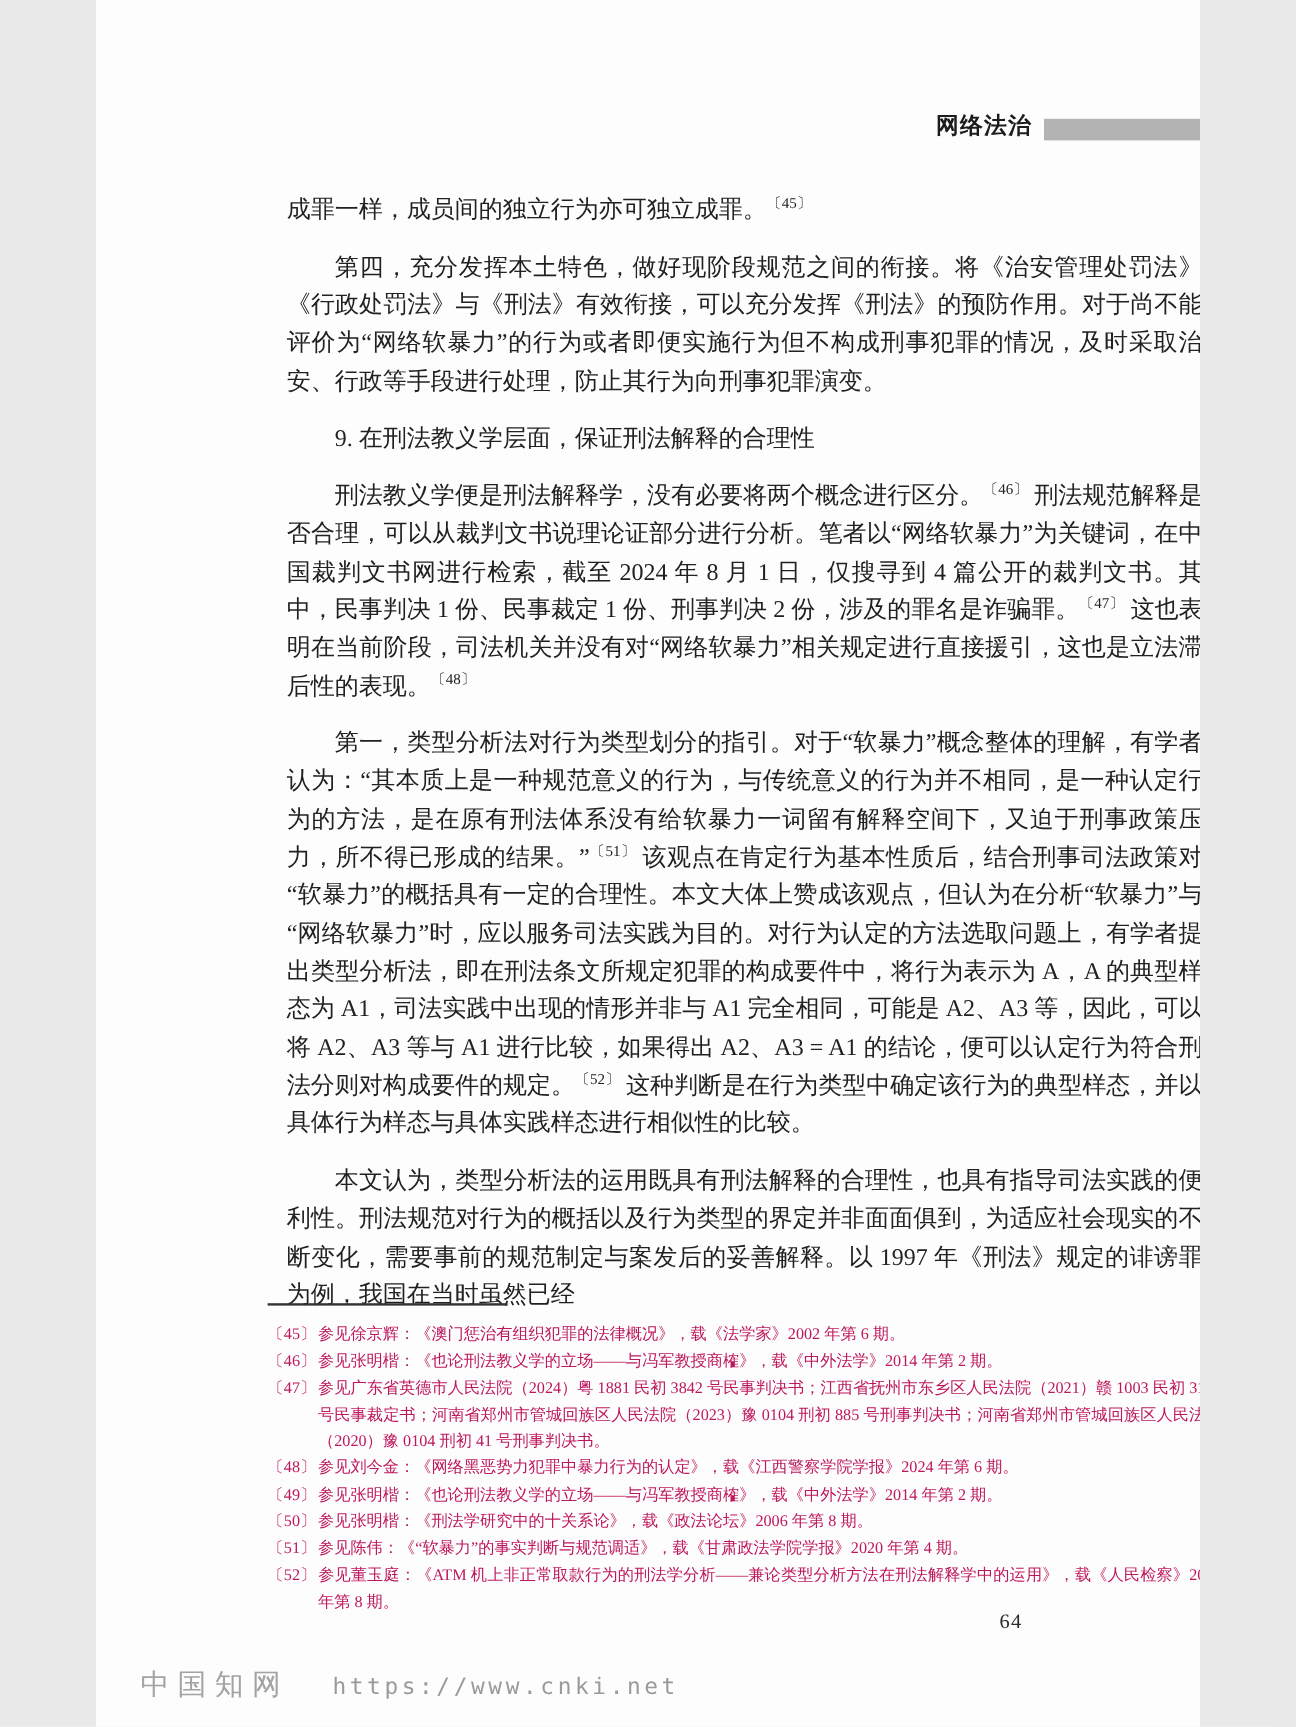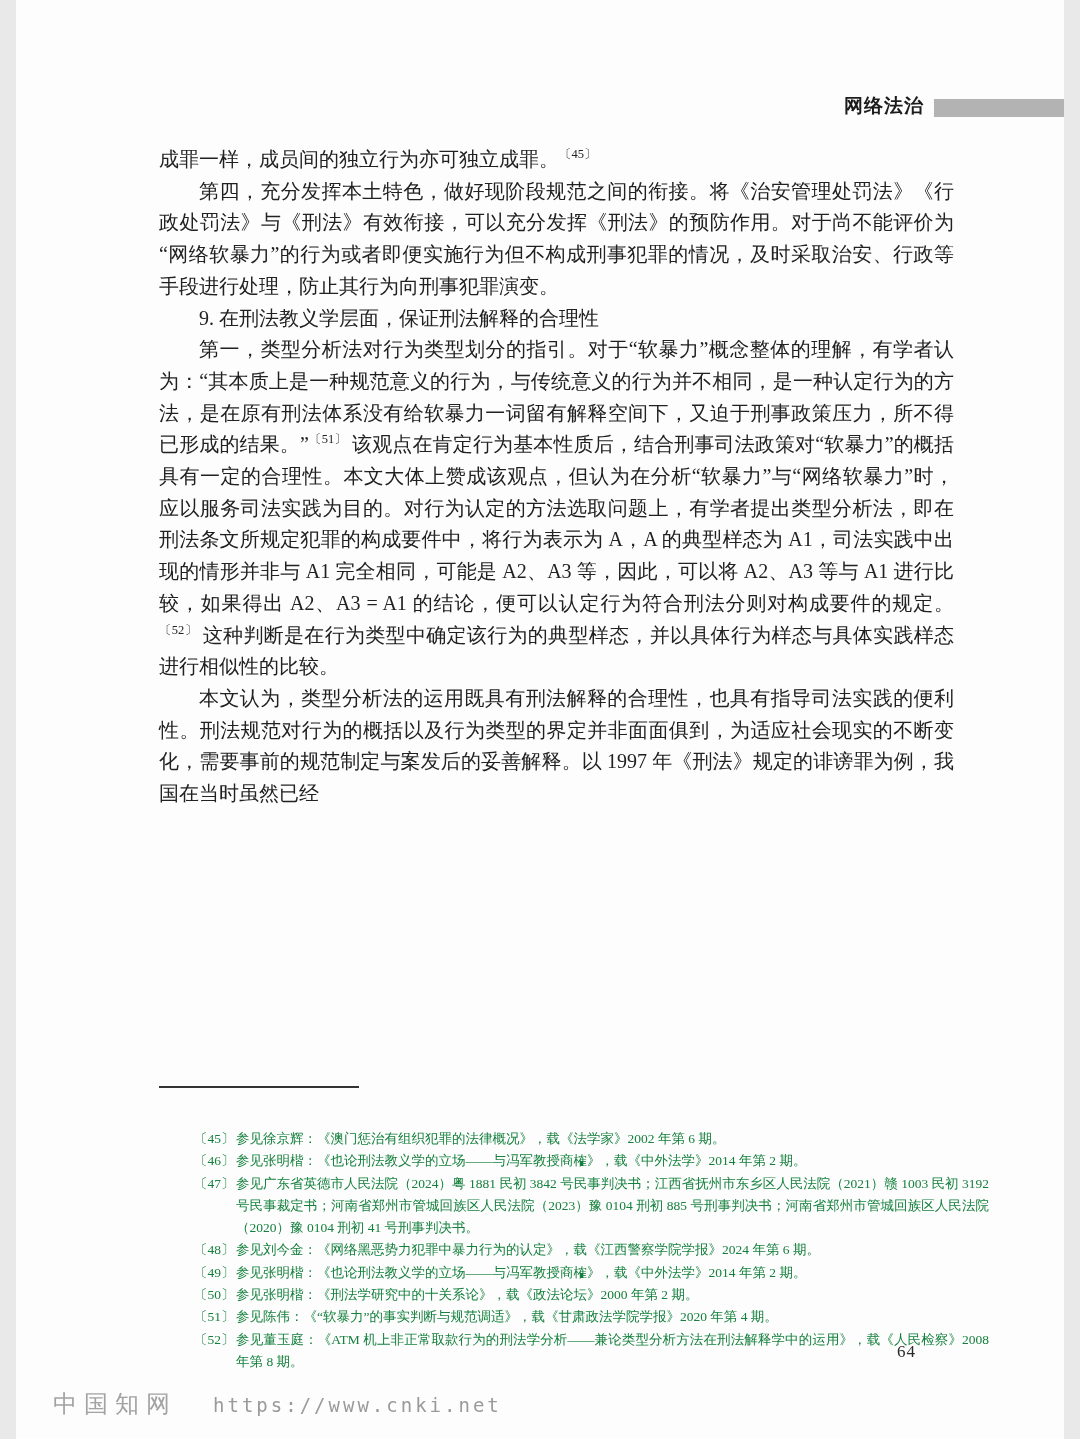--- a/index.html
+++ b/index.html
@@ -9,21 +9,21 @@
     --watermark:#a3a3a3;
     --divider:#333333;
   }
   html,body{margin:0;padding:0;}
   body{
     background:#e9e9e9;
     font-family:"Liberation Serif","DejaVu Serif",serif;
   }
   .page{
     position:relative;
-    width:1048px;
+    width:920px;
     height:1439px;
     margin:0 auto;
     background:var(--page-bg,#fdfdfd);
     color:var(--text,#212121);
     overflow:hidden;
   }
   
   .running-head-title{
     position:absolute;
     top:94px;
@@ -49,21 +49,21 @@
     position:absolute;
     left:143px;
     top:144px;
     width:795px;
     font-size:20px;
     line-height:31.7px;
     text-align:justify;
     color:var(--text,#212121);
   }
   .article-body p{
-    margin:0;
+    margin:16px;
     padding:0;
   }
   .article-body p.indent{text-indent:2em;}
   sup.fnref{
     font-size:12.5px;
     line-height:0;
     vertical-align:super;
     letter-spacing:0;
   }
   
@@ -71,27 +71,26 @@
     position:absolute;
     left:143px;
     top:1086px;
     width:200px;
     height:0;
     border-top:2px solid var(--divider,#333333);
   }
   .footnote-list{
     position:absolute;
     left:143px;
-    top:1128px;
+    top:1101px;
     width:795px;
     font-size:13.5px;
     line-height:22.3px;
     text-align:justify;
-    color:#15803d;
-    margin-left:35px;
+    color:#be185d;
   }
   .footnote{
     padding-left:42px;
     text-indent:-42px;
     margin:0;
   }
   .fn-num{
     display:inline-block;
     width:42px;
     text-indent:0;
@@ -130,32 +129,33 @@
 
 <div class="page">
 
   <div class="running-head-title">网络法治</div>
   <div class="running-head-bar"></div>
 
   <div class="article-body" id="article-body">
       <p class="">成罪一样，成员间的独立行为亦可独立成罪。<sup class="fnref">〔45〕</sup></p>
       <p class="indent">第四，充分发挥本土特色，做好现阶段规范之间的衔接。将《治安管理处罚法》《行政处罚法》与《刑法》有效衔接，可以充分发挥《刑法》的预防作用。对于尚不能评价为“网络软暴力”的行为或者即便实施行为但不构成刑事犯罪的情况，及时采取治安、行政等手段进行处理，防止其行为向刑事犯罪演变。</p>
       <p class="indent">9. 在刑法教义学层面，保证刑法解释的合理性</p>
+      <p class="indent">刑法教义学便是刑法解释学，没有必要将两个概念进行区分。<sup class="fnref">〔46〕</sup> 刑法规范解释是否合理，可以从裁判文书说理论证部分进行分析。笔者以“网络软暴力”为关键词，在中国裁判文书网进行检索，截至 2024 年 8 月 1 日，仅搜寻到 4 篇公开的裁判文书。其中，民事判决 1 份、民事裁定 1 份、刑事判决 2 份，涉及的罪名是诈骗罪。<sup class="fnref">〔47〕</sup> 这也表明在当前阶段，司法机关并没有对“网络软暴力”相关规定进行直接援引，这也是立法滞后性的表现。<sup class="fnref">〔48〕</sup></p>
       <p class="indent">第一，类型分析法对行为类型划分的指引。对于“软暴力”概念整体的理解，有学者认为：“其本质上是一种规范意义的行为，与传统意义的行为并不相同，是一种认定行为的方法，是在原有刑法体系没有给软暴力一词留有解释空间下，又迫于刑事政策压力，所不得已形成的结果。”<sup class="fnref">〔51〕</sup> 该观点在肯定行为基本性质后，结合刑事司法政策对“软暴力”的概括具有一定的合理性。本文大体上赞成该观点，但认为在分析“软暴力”与“网络软暴力”时，应以服务司法实践为目的。对行为认定的方法选取问题上，有学者提出类型分析法，即在刑法条文所规定犯罪的构成要件中，将行为表示为 A，A 的典型样态为 A1，司法实践中出现的情形并非与 A1 完全相同，可能是 A2、A3 等，因此，可以将 A2、A3 等与 A1 进行比较，如果得出 A2、A3 = A1 的结论，便可以认定行为符合刑法分则对构成要件的规定。<sup class="fnref">〔52〕</sup> 这种判断是在行为类型中确定该行为的典型样态，并以具体行为样态与具体实践样态进行相似性的比较。</p>
       <p class="indent">本文认为，类型分析法的运用既具有刑法解释的合理性，也具有指导司法实践的便利性。刑法规范对行为的概括以及行为类型的界定并非面面俱到，为适应社会现实的不断变化，需要事前的规范制定与案发后的妥善解释。以 1997 年《刑法》规定的诽谤罪为例，我国在当时虽然已经</p>
     </div>
 
   <div class="fn-divider"></div>
   <div class="footnote-list" id="footnote-list">
       <div class="footnote"><span class="fn-num">〔45〕</span><span>参见徐京辉：《澳门惩治有组织犯罪的法律概况》，载《法学家》2002 年第 6 期。</span></div>
       <div class="footnote"><span class="fn-num">〔46〕</span><span>参见张明楷：《也论刑法教义学的立场——与冯军教授商榷》，载《中外法学》2014 年第 2 期。</span></div>
       <div class="footnote"><span class="fn-num">〔47〕</span><span>参见广东省英德市人民法院（2024）粤 1881 民初 3842 号民事判决书；江西省抚州市东乡区人民法院（2021）赣 1003 民初 3192 号民事裁定书；河南省郑州市管城回族区人民法院（2023）豫 0104 刑初 885 号刑事判决书；河南省郑州市管城回族区人民法院（2020）豫 0104 刑初 41 号刑事判决书。</span></div>
       <div class="footnote"><span class="fn-num">〔48〕</span><span>参见刘今金：《网络黑恶势力犯罪中暴力行为的认定》，载《江西警察学院学报》2024 年第 6 期。</span></div>
       <div class="footnote"><span class="fn-num">〔49〕</span><span>参见张明楷：《也论刑法教义学的立场——与冯军教授商榷》，载《中外法学》2014 年第 2 期。</span></div>
-      <div class="footnote"><span class="fn-num">〔50〕</span><span>参见张明楷：《刑法学研究中的十关系论》，载《政法论坛》2000 年第 2 期。</span></div>
+      <div class="footnote"><span class="fn-num">〔50〕</span><span>参见张明楷：《刑法学研究中的十关系论》，载《政法论坛》2006 年第 8 期。</span></div>
       <div class="footnote"><span class="fn-num">〔51〕</span><span>参见陈伟：《“软暴力”的事实判断与规范调适》，载《甘肃政法学院学报》2020 年第 4 期。</span></div>
       <div class="footnote"><span class="fn-num">〔52〕</span><span>参见董玉庭：《ATM 机上非正常取款行为的刑法学分析——兼论类型分析方法在刑法解释学中的运用》，载《人民检察》2008 年第 8 期。</span></div>
     </div>
 
   <div class="page-number">64</div>
 
   <div class="watermark">
     <span class="wm-name">中国知网</span><span class="wm-url">https://www.cnki.net</span>
   </div>
 

